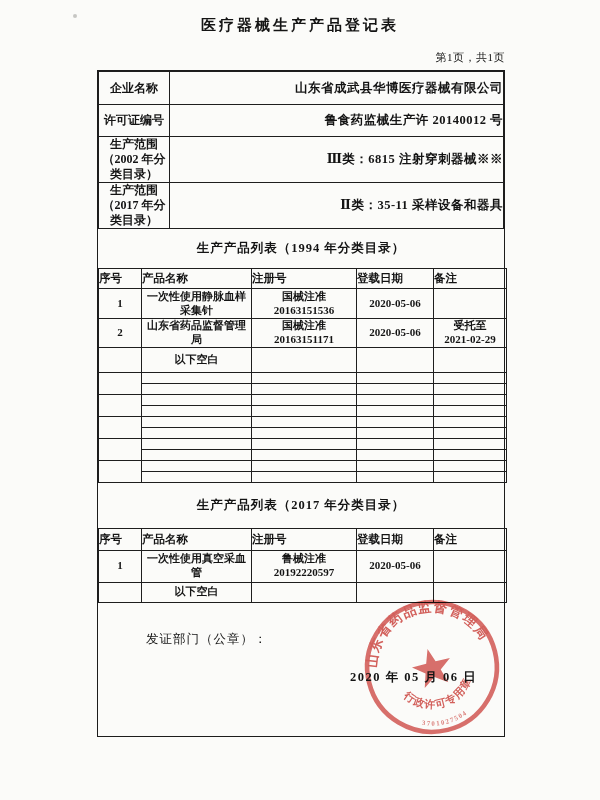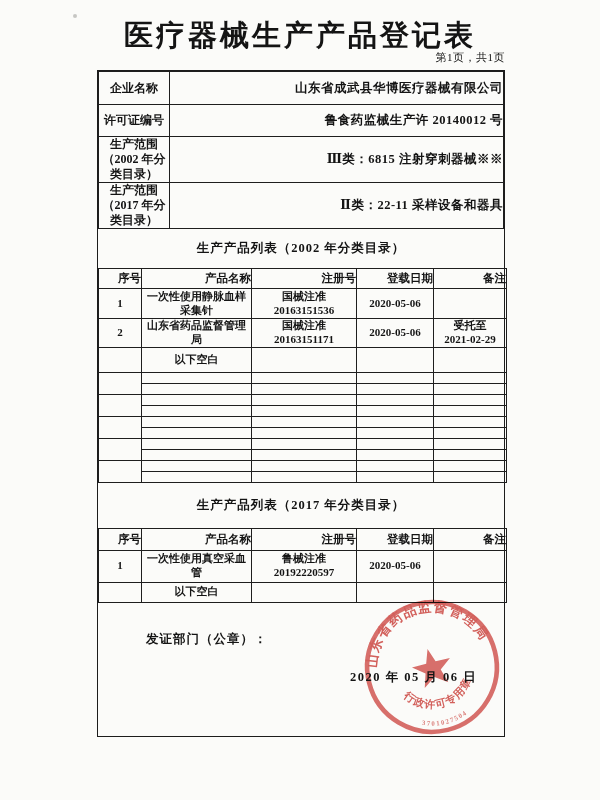--- a/index.html
+++ b/index.html
@@ -8,21 +8,21 @@
     background:#fbfbf9;
     font-family:"Liberation Serif","DejaVu Serif",serif;
     color:#141414;
     position:relative;
     overflow:hidden;
   }
   .page{position:absolute;inset:0;}
   .speck{position:absolute;left:73px;top:14px;width:4px;height:4px;background:#9a9a98;border-radius:50%;opacity:.55;}
   .doc-title{
     position:absolute;left:0;top:16px;width:600px;
-    text-align:center;font-size:29px;font-weight:bold;letter-spacing:3px;
+    text-align:center;font-size:15px;font-weight:bold;letter-spacing:3px;
   }
   .page-note{
     position:absolute;right:95px;top:50px;font-size:11px;letter-spacing:.5px;
   }
   .sheet{
     position:absolute;left:97px;top:70px;width:408px;height:667px;
     border:1.8px solid #1c1c1c;box-sizing:border-box;background:transparent;
   }
   table{border-collapse:collapse;table-layout:fixed;width:100%;}
   td,th{border:1.5px solid #1e1e1e;padding:0;font-weight:bold;color:#141414;overflow:hidden;}
@@ -33,26 +33,26 @@
   }
   .info td.val{
     text-align:right;padding-left:10px;font-size:12.5px;vertical-align:middle;letter-spacing:.5px;
   }
   
   .band{
     display:flex;align-items:center;justify-content:center;
     font-size:12.5px;font-weight:bold;letter-spacing:1px;
   }
   
-  .plist th{font-size:11.5px;text-align:right;vertical-align:middle;}
+  .plist th{font-size:11.5px;text-align:left;vertical-align:middle;}
   .plist td{font-size:11px;text-align:center;vertical-align:middle;line-height:1.25;white-space:pre-line;}
   .plist .er td{height:10px;}
   
   .footer{position:relative;height:110px;}
-  .issuer{position:absolute;left:48px;top:28px;font-size:12.5px;font-weight:bold;letter-spacing:1px;}
+  .issuer{position:absolute;left:48px;top:28px;font-size:12.5px;font-weight:normal;letter-spacing:1px;}
   .issue-date{position:absolute;left:252px;top:66px;font-size:12.5px;font-weight:bold;letter-spacing:1.5px;z-index:3;}
   .seal{
     position:absolute;left:262px;top:-8px;width:144px;height:144px;z-index:2;
     transform:rotate(-14deg);opacity:.85;mix-blend-mode:multiply;pointer-events:none;
   }
   .seal text{font-family:"Liberation Serif","DejaVu Serif",serif;font-weight:bold;}
 </style>
 </head>
 <body>
 
@@ -82,26 +82,26 @@
         <tr style="height:45px">
           <td class="lbl">生产范围
 （2002 年分
 类目录）</td>
           <td class="val">Ⅲ类：6815 注射穿刺器械※※</td>
         </tr>
         <tr style="height:44px">
           <td class="lbl">生产范围
 （2017 年分
 类目录）</td>
-          <td class="val">Ⅱ类：22-11 采样设备和器具</td>
+          <td class="val">Ⅱ类：35-11 采样设备和器具</td>
         </tr>
       </tbody>
     </table>
 
-    <div class="band" style="height:39px">生产产品列表（2002 年分类目录）</div>
+    <div class="band" style="height:39px">生产产品列表（1994 年分类目录）</div>
 
     <table class="plist">
       <colgroup>
         <col style="width:43px">
           <col style="width:110px">
           <col style="width:105px">
           <col style="width:77px">
           <col style="width:73px">
       </colgroup>
       <tbody>

